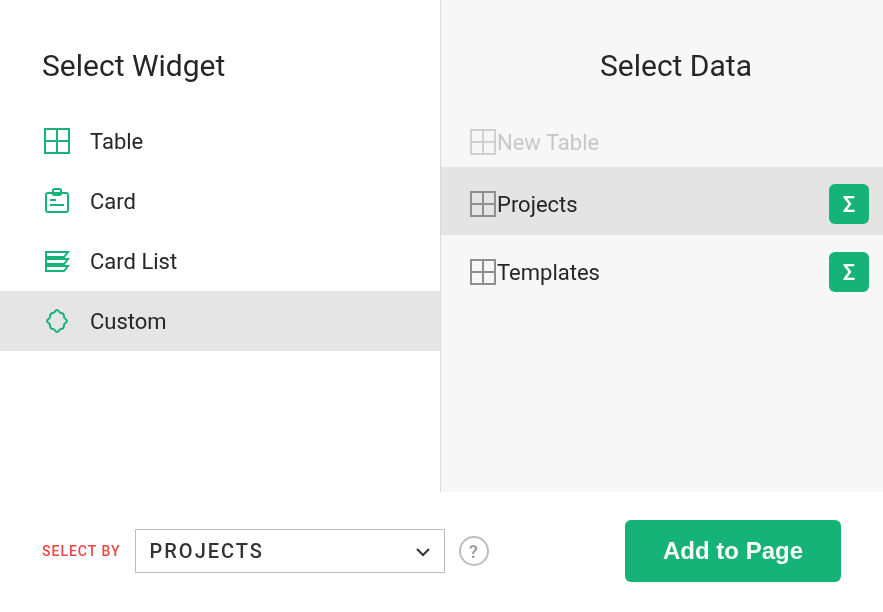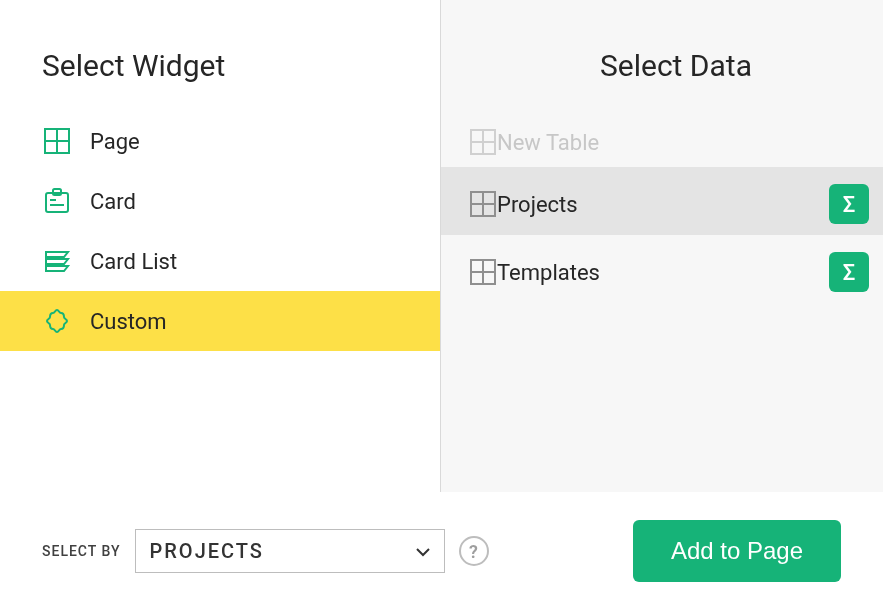--- a/index.html
+++ b/index.html
@@ -18,21 +18,21 @@
   .panel-right .panel-title { padding-left: 28px; text-align: center; }
   .list { display: flex; flex-direction: column; }
   
   .widget-row {
     display: flex; align-items: center; gap: 18px;
     padding: 15px 0 15px 42px;
     font-size: 22px;
     color: #262626;
     cursor: pointer;
   }
-  .widget-row.selected { background: #fde047; }
+  .widget-row.selected { background: #e5e5e5; }
   .widget-row .icon { width: 30px; height: 30px; display: flex; align-items: center; justify-content: center; }
   .widget-row svg { stroke: #16b378; }
   
   .data-row {
     display: flex; align-items: center; 
     padding: 17px 14px 11px 28px;
     font-size: 22px;
     color: #262626;
     cursor: pointer;
   }
@@ -49,21 +49,21 @@
     font-size: 22px; font-weight: 500;
     flex-shrink: 0;
   }
   
   .footer {
     display: flex; align-items: center; gap: 14px;
     padding: 28px 42px 30px 42px;
     background: #fff;
   }
   .select-by-label {
-    font-size: 14px; letter-spacing: 1px; font-weight: 500; color: #404040;
+    font-size: 14px; letter-spacing: 1px; font-weight: 500; color: #ef4444;
   }
   .select-by {
     border: 1px solid #bdbdbd;
     height: 44px;
     display: flex; align-items: center; justify-content: space-between;
     padding: 0 12px 0 14px;
     font-size: 20px; letter-spacing: 2px; font-weight: 500;
     color: #333;
     min-width: 310px;
     background: #fff;
@@ -74,21 +74,21 @@
     width: 30px; height: 30px; border: 2px solid #bdbdbd; border-radius: 50%;
     display: flex; align-items: center; justify-content: center;
     color: #9e9e9e; font-size: 18px; font-weight: 600; cursor: pointer;
     background: #fff;
   }
   .footer .spacer { flex: 1 1 auto; }
   .add-btn {
     background: #16b378; color: #fff;
     border: none; border-radius: 6px;
     height: 62px; padding: 0 38px;
-    font-size: 24px; font-weight: 400;
+    font-size: 24px; font-weight: 700;
     cursor: pointer;
     display: flex; align-items: center; justify-content: center;
   }
 </style>
 </head>
 <body>
 
 <svg width="0" height="0" style="position:absolute">
   <defs>
     <g id="ico-table">
@@ -127,21 +127,21 @@
     <div class="panel panel-left">
       <div class="panel-title">Select Widget</div>
       <div class="list">
 
         <div class="widget-row">
           <span class="icon">
             <svg width="28" height="28">
                 <use href="#ico-table"></use>
               </svg>
           </span>
-          <span>Page</span>
+          <span>Table</span>
         </div>
 
         <div class="widget-row">
           <span class="icon">
             <svg width="28" height="28">
                 <use href="#ico-card"></use>
               </svg>
           </span>
           <span>Card</span>
         </div>

